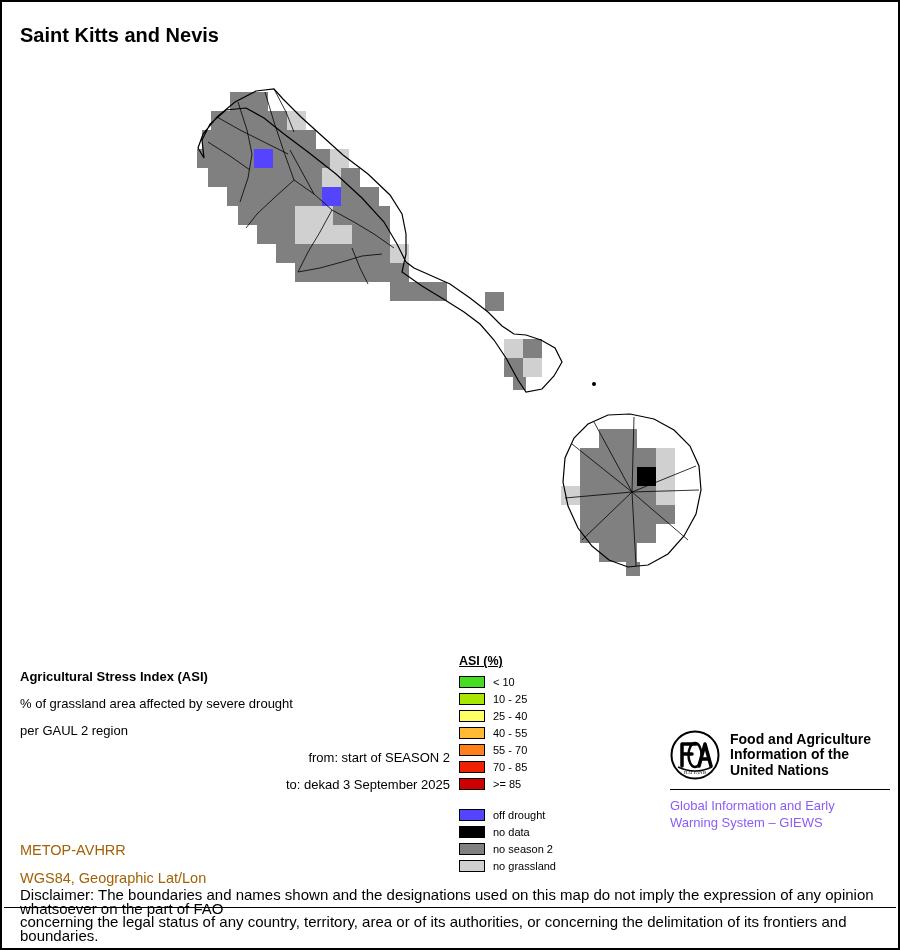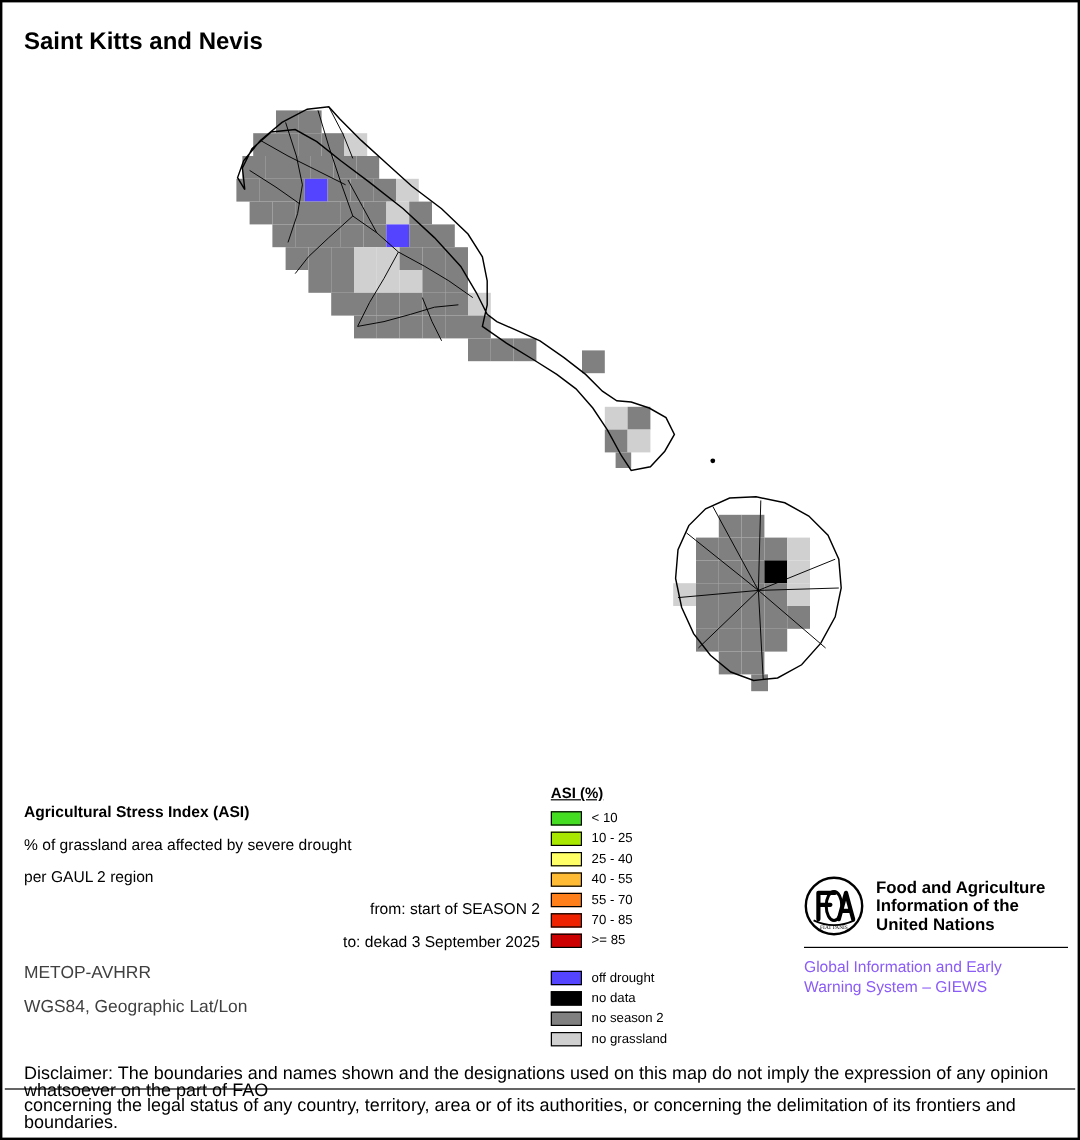--- a/index.html
+++ b/index.html
@@ -57,22 +57,22 @@
     display: block;
     text-align: right;
   }
   #info-block .label-col {
     display: inline-block;
     width: 46px;
   }
   #sensor-block {
     position: absolute;
     left: 18px;
-    top: 801px;
-    color: #404040;
+    top: 840px;
+    color: #a16207;
   }
   #sensor-block .line {
     font-size: 14.5px;
     margin-bottom: 12px;
     white-space: nowrap;
   }
   
   #asi-legend {
     position: absolute;
     left: 457px;

